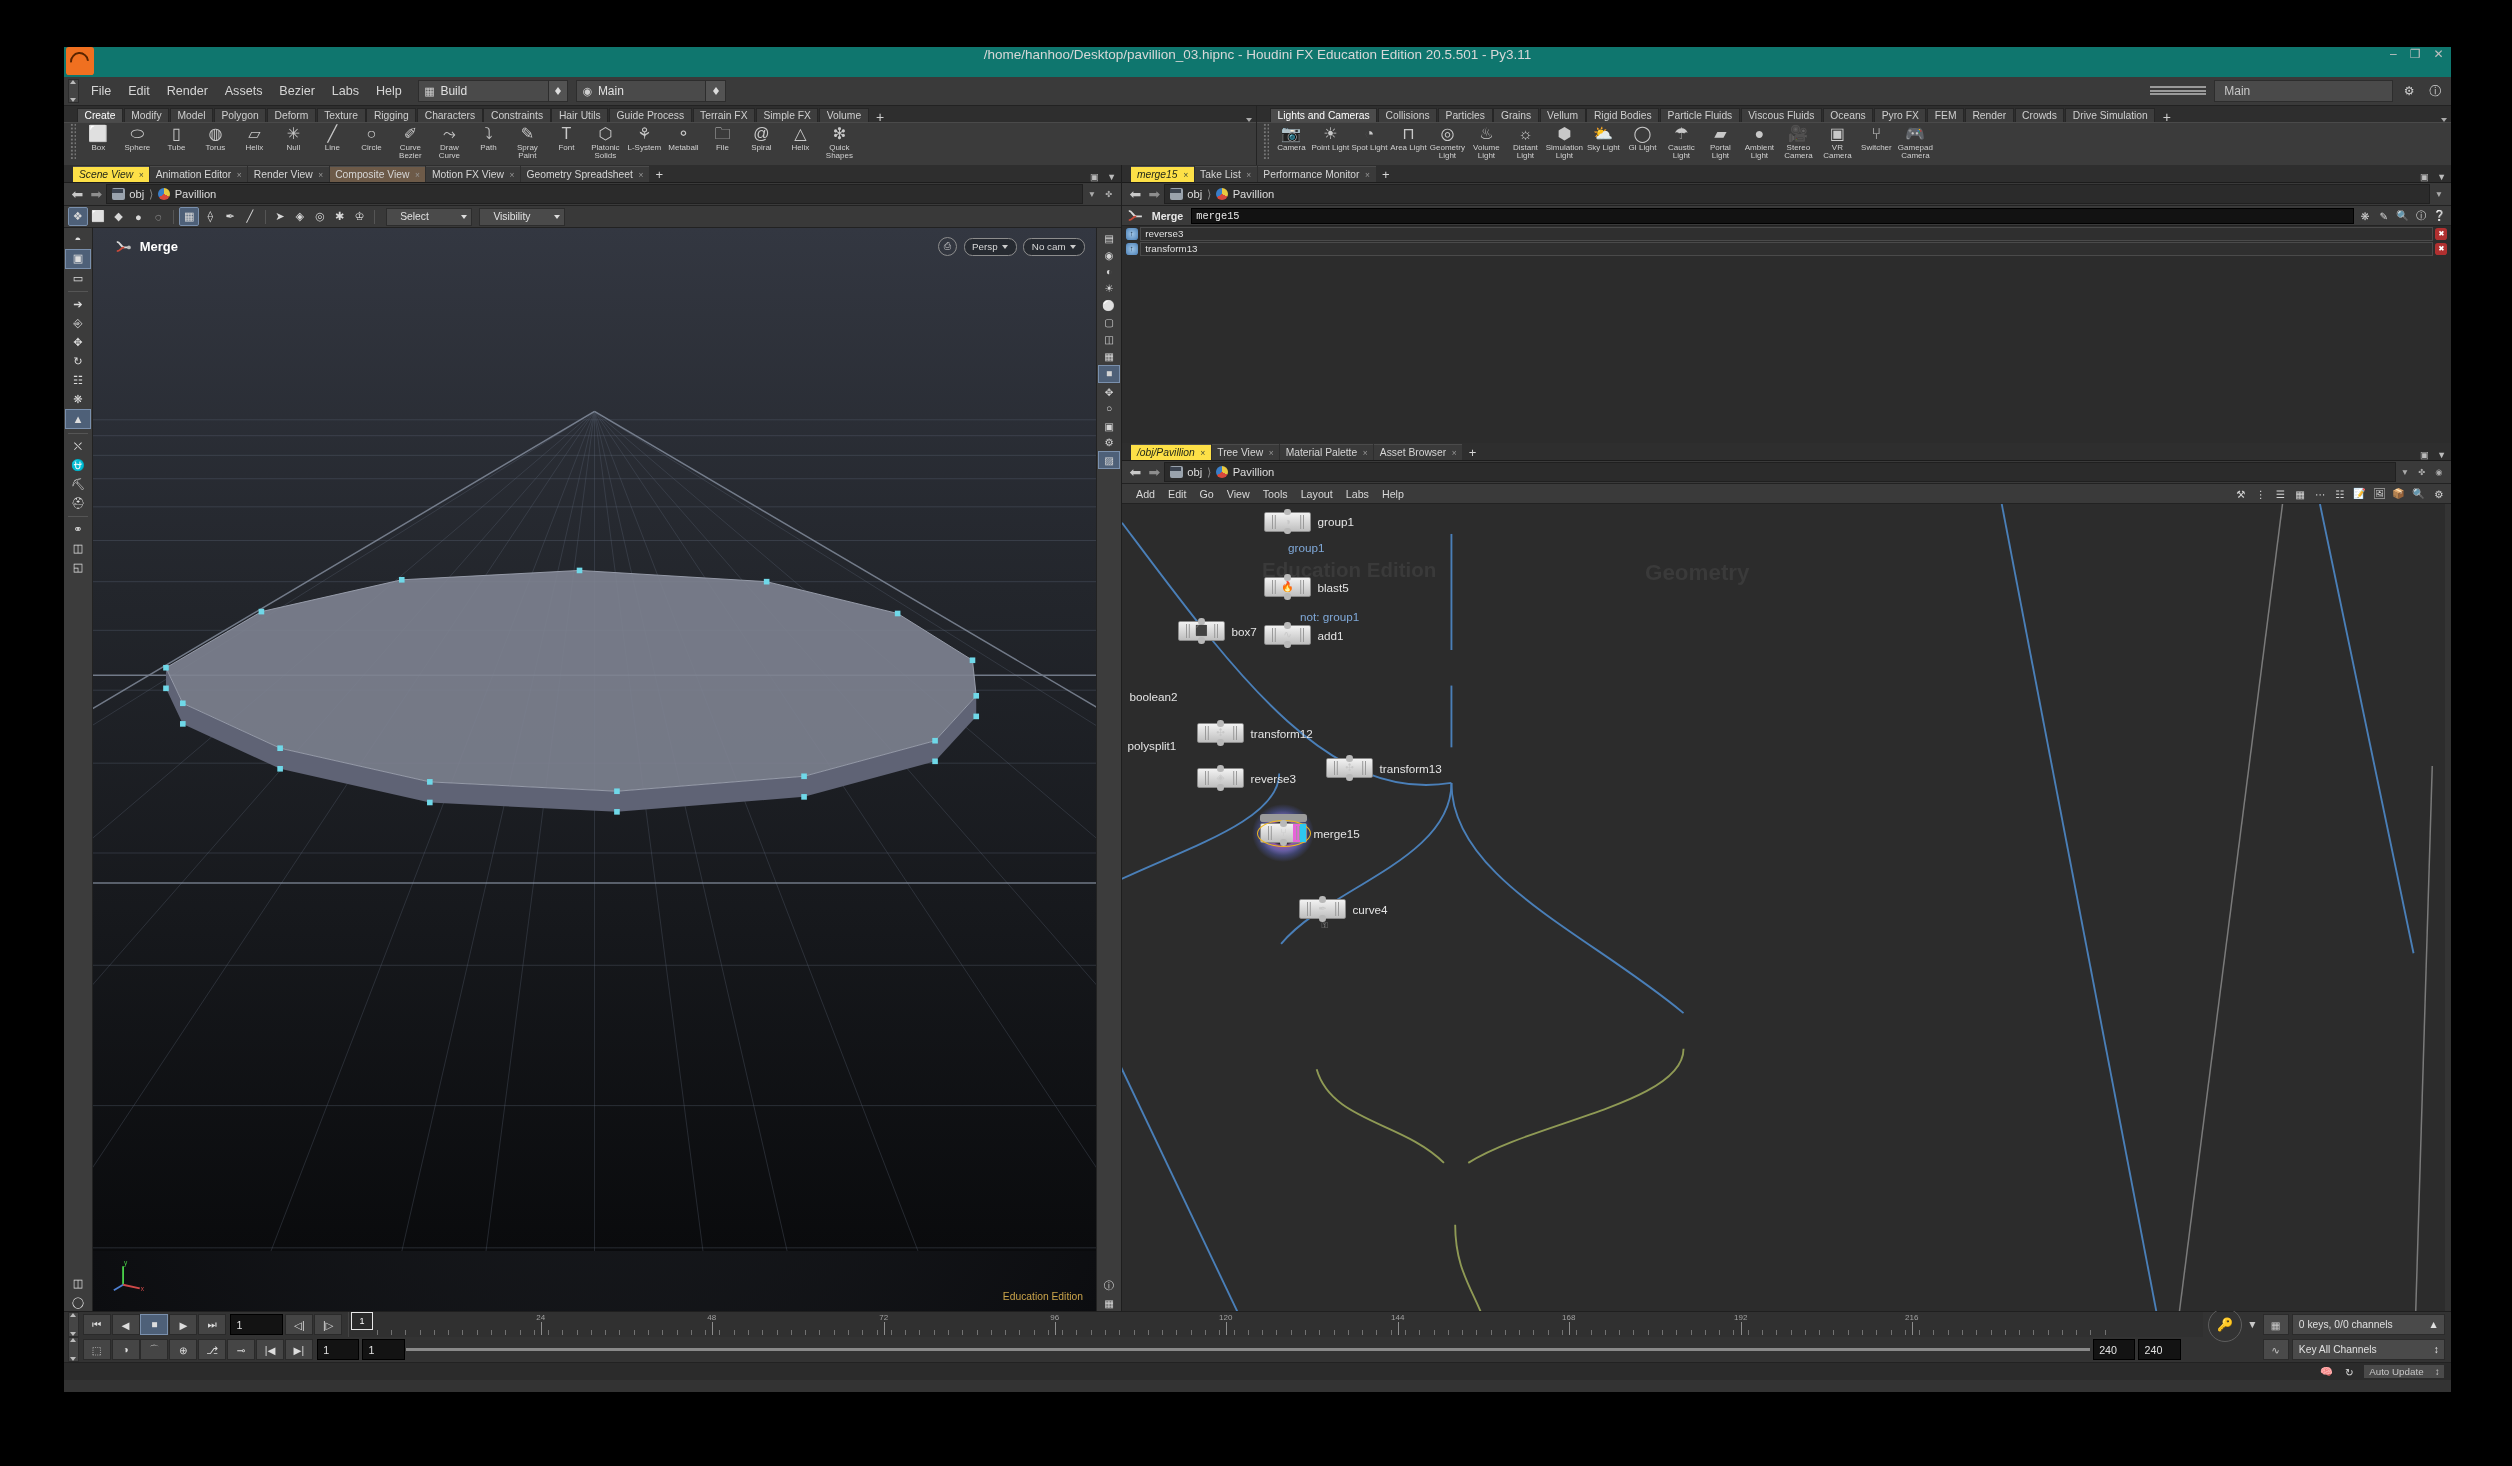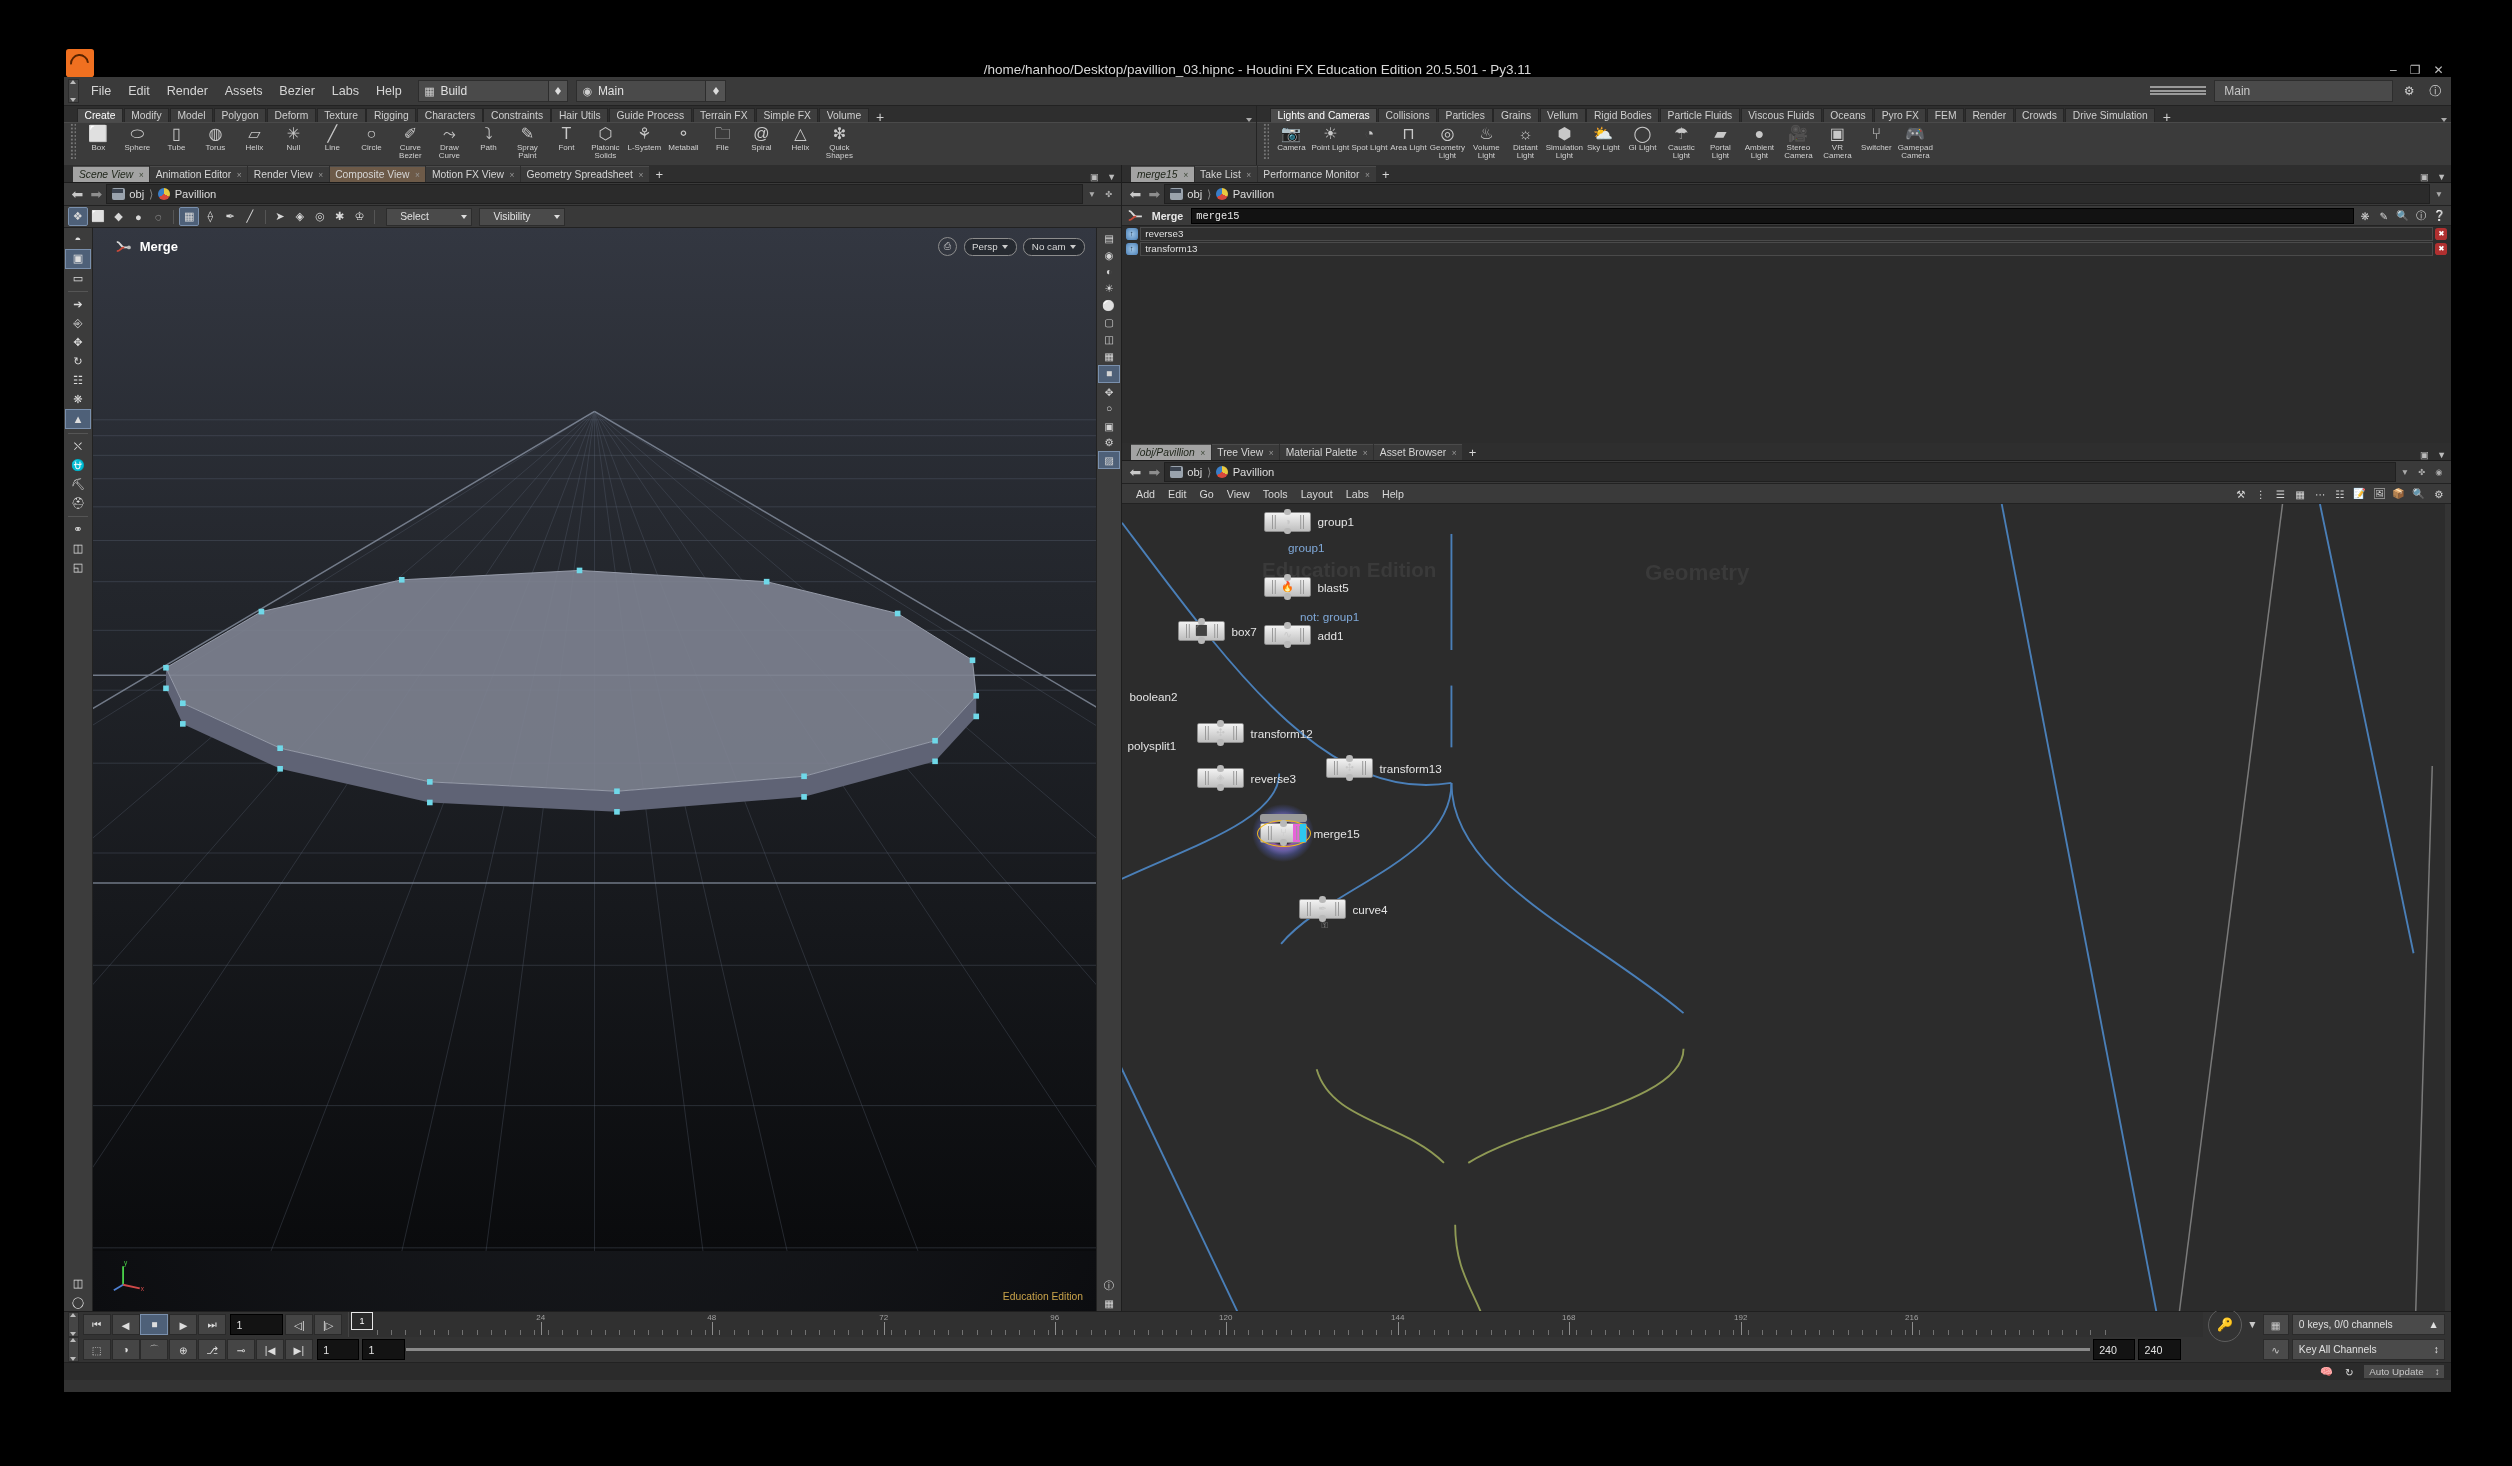--- a/index.html
+++ b/index.html
@@ -1,20 +1,20 @@
 <!DOCTYPE html>
 <html style="font-size:15px"><head>
 <meta charset="utf-8">
 <style>
   html,body{margin:0;padding:0;background:#000;}
   body{width:2512px;height:1466px;font-family:"Liberation Sans",sans-serif;color:#c8c8c8;overflow:hidden;}
   #app{position:absolute;left:64px;top:47px;width:2387px;height:1345px;background:#2b2b2b;display:flex;flex-direction:column;}
 
   
-  .titlebar{height:30px;background:#000000;display:flex;align-items:flex-end;position:relative;flex:0 0 auto;}
+  .titlebar{height:30px;background:#0f766e;display:flex;align-items:flex-start;position:relative;flex:0 0 auto;}
   .hlogo{width:28px;height:28px;margin-left:1.9px;background:#f07020;border-radius:2.8px;position:relative;display:flex;align-items:center;justify-content:center;}
   .hlogo::after{content:"";width:15px;height:15px;border:2.8px solid #5a2400;border-radius:50%;border-right-color:transparent;border-bottom-color:transparent;transform:rotate(40deg);}
   .title-text{position:absolute;left:0;right:0;text-align:center;font-size:13.5px;color:#d8d8d8;pointer-events:none;}
   .win-btns{position:absolute;right:7.5px;display:flex;gap:13px;font-size:12px;color:#c0c0c0;}
   .win-btns span{cursor:default;}
 
   
   .menubar{height:28px;background:#3a3a3a;display:flex;align-items:center;border-bottom:0.9px solid #222;flex:0 0 auto;padding-left:3.7px;}
   .scrollgrip{width:9.3px;height:22.4px;background:#454545;border:0.9px solid #2c2c2c;margin-right:3.7px;display:flex;flex-direction:column;align-items:center;justify-content:space-between;}
   .scrollgrip i{display:block;width:0;height:0;border-left:3.7px solid transparent;border-right:3.7px solid transparent;}
@@ -52,21 +52,21 @@
   .tool .tl{font-size:8px;color:#d0d0d0;text-align:center;line-height:8px;margin-top:0.9px;word-break:break-word;}
 
   
   .main{flex:1;display:flex;min-height:0;}
   .leftcol{width:1057px;display:flex;flex-direction:column;border-right:0.9px solid #1e1e1e;min-width:0;}
   .rightcol{flex:1;display:flex;flex-direction:column;min-width:0;}
 
   
   .panetabs{height:17px;background:#2e2e2e;display:flex;align-items:flex-end;padding-left:9.3px;border-bottom:0.9px solid #1c1c1c;}
   .ptab{font-size:10.3px;padding:1.9px 5.6px;display:flex;align-items:center;gap:5.6px;color:#d6d6d6;background:#3a3a3a;margin-right:0.9px;border-top:0.9px solid #4b4b4b;cursor:default;white-space:nowrap;}
-  .ptab.sel{background:#a3a3a3;color:#1d2418;font-style:italic;}
+  .ptab.sel{background:#fde047;color:#1d2418;font-style:italic;}
   .ptab.brown{background:#6d5a48;}
   .ptab .x{font-size:8.4px;color:#9a9a9a;}
   .ptab.sel .x{color:#3a4434;}
   .ptab.plus{background:transparent;font-size:13px;padding:0 5.6px;border:none;}
   .ptabend{flex:1;display:flex;justify-content:flex-end;align-items:center;gap:8.4px;padding-right:4.7px;}
   .ptabend span{font-size:9.3px;color:#bbb;}
 
   
   .pathbar{height:22.4px;background:#3a3a3a;display:flex;align-items:center;padding:0 3.7px;border-bottom:0.9px solid #222;}
   .navarrow{font-size:14px;color:#8e8e8e;padding:0 3.7px;}

